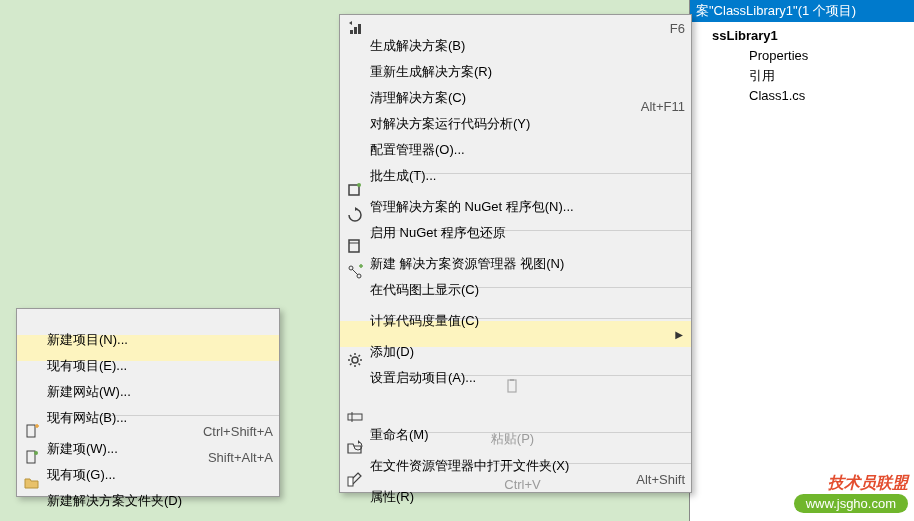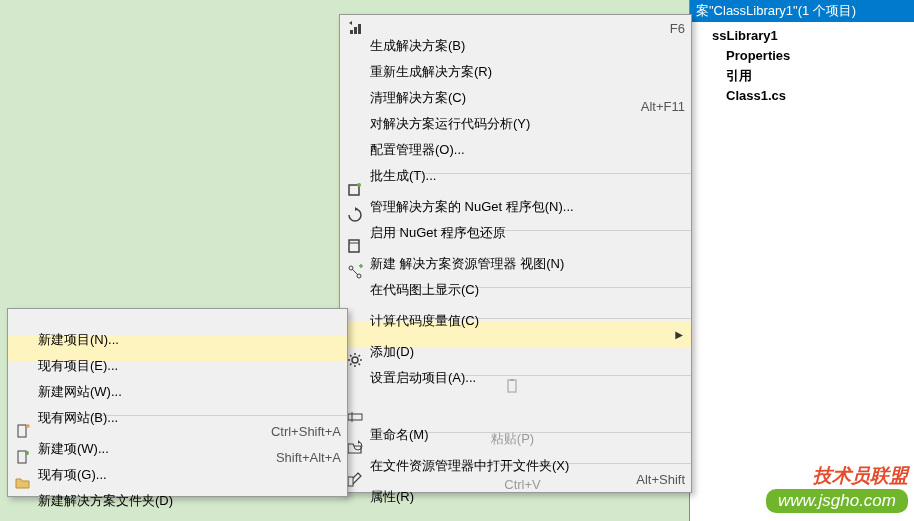--- a/index.html
+++ b/index.html
@@ -27,37 +27,37 @@
     padding: 2px 6px;
     font-size: 13px;
     white-space: nowrap;
     overflow: hidden;
   }
   .solution-tree {
     padding: 4px 6px;
     color: #000;
     line-height: 20px;
   }
-  .tree-item { padding-left: 30px; display: flex; align-items: center; gap: 4px; font-weight: bold; }
+  .tree-item { padding-left: 53px; display: flex; align-items: center; gap: 4px; }
   .tree-item.bold { font-weight: bold; padding-left: 16px; }
   .menu {
     position: absolute;
     background: #f0f0f0;
     border: 1px solid #999;
     box-shadow: 3px 3px 6px rgba(0,0,0,0.25);
   }
   .menu-main {
     left: 339px;
     top: 14px;
     width: 353px;
   }
   .menu-sub {
-    left: 7px;
+    left: 16px;
     top: 308px;
-    width: 341px;
+    width: 264px;
   }
   .menu-item {
     display: flex;
     align-items: center;
     height: 26px;
     padding: 0 6px 0 0;
     cursor: default;
   }
   .menu-item.hover {
     background: #fdf4bf;
@@ -99,32 +99,31 @@
   .watermark {
     position: absolute;
     right: 6px;
     bottom: 8px;
     text-align: right;
     pointer-events: none;
   }
   .watermark .line1 {
     color: #e34d2e;
     font-weight: bold;
-    font-size: 19px;
+    font-size: 16px;
     font-style: italic;
     text-shadow: 1px 1px 1px #fff;
   }
   .watermark .line2 {
     display:inline-block;
     background: #70b62c;
     color: #fff;
-    font-size: 17px;
+    font-size: 13px;
     padding: 2px 12px;
     border-radius: 10px;
-    font-style: italic;
   }
 </style>
 </head>
 <body>
 
 <div class="solution-panel">
   <div class="solution-header">案"ClassLibrary1"(1 个项目)</div>
   <div class="solution-tree">
     <div class="tree-item bold">ssLibrary1</div>
     <div class="tree-item">Properties</div>

